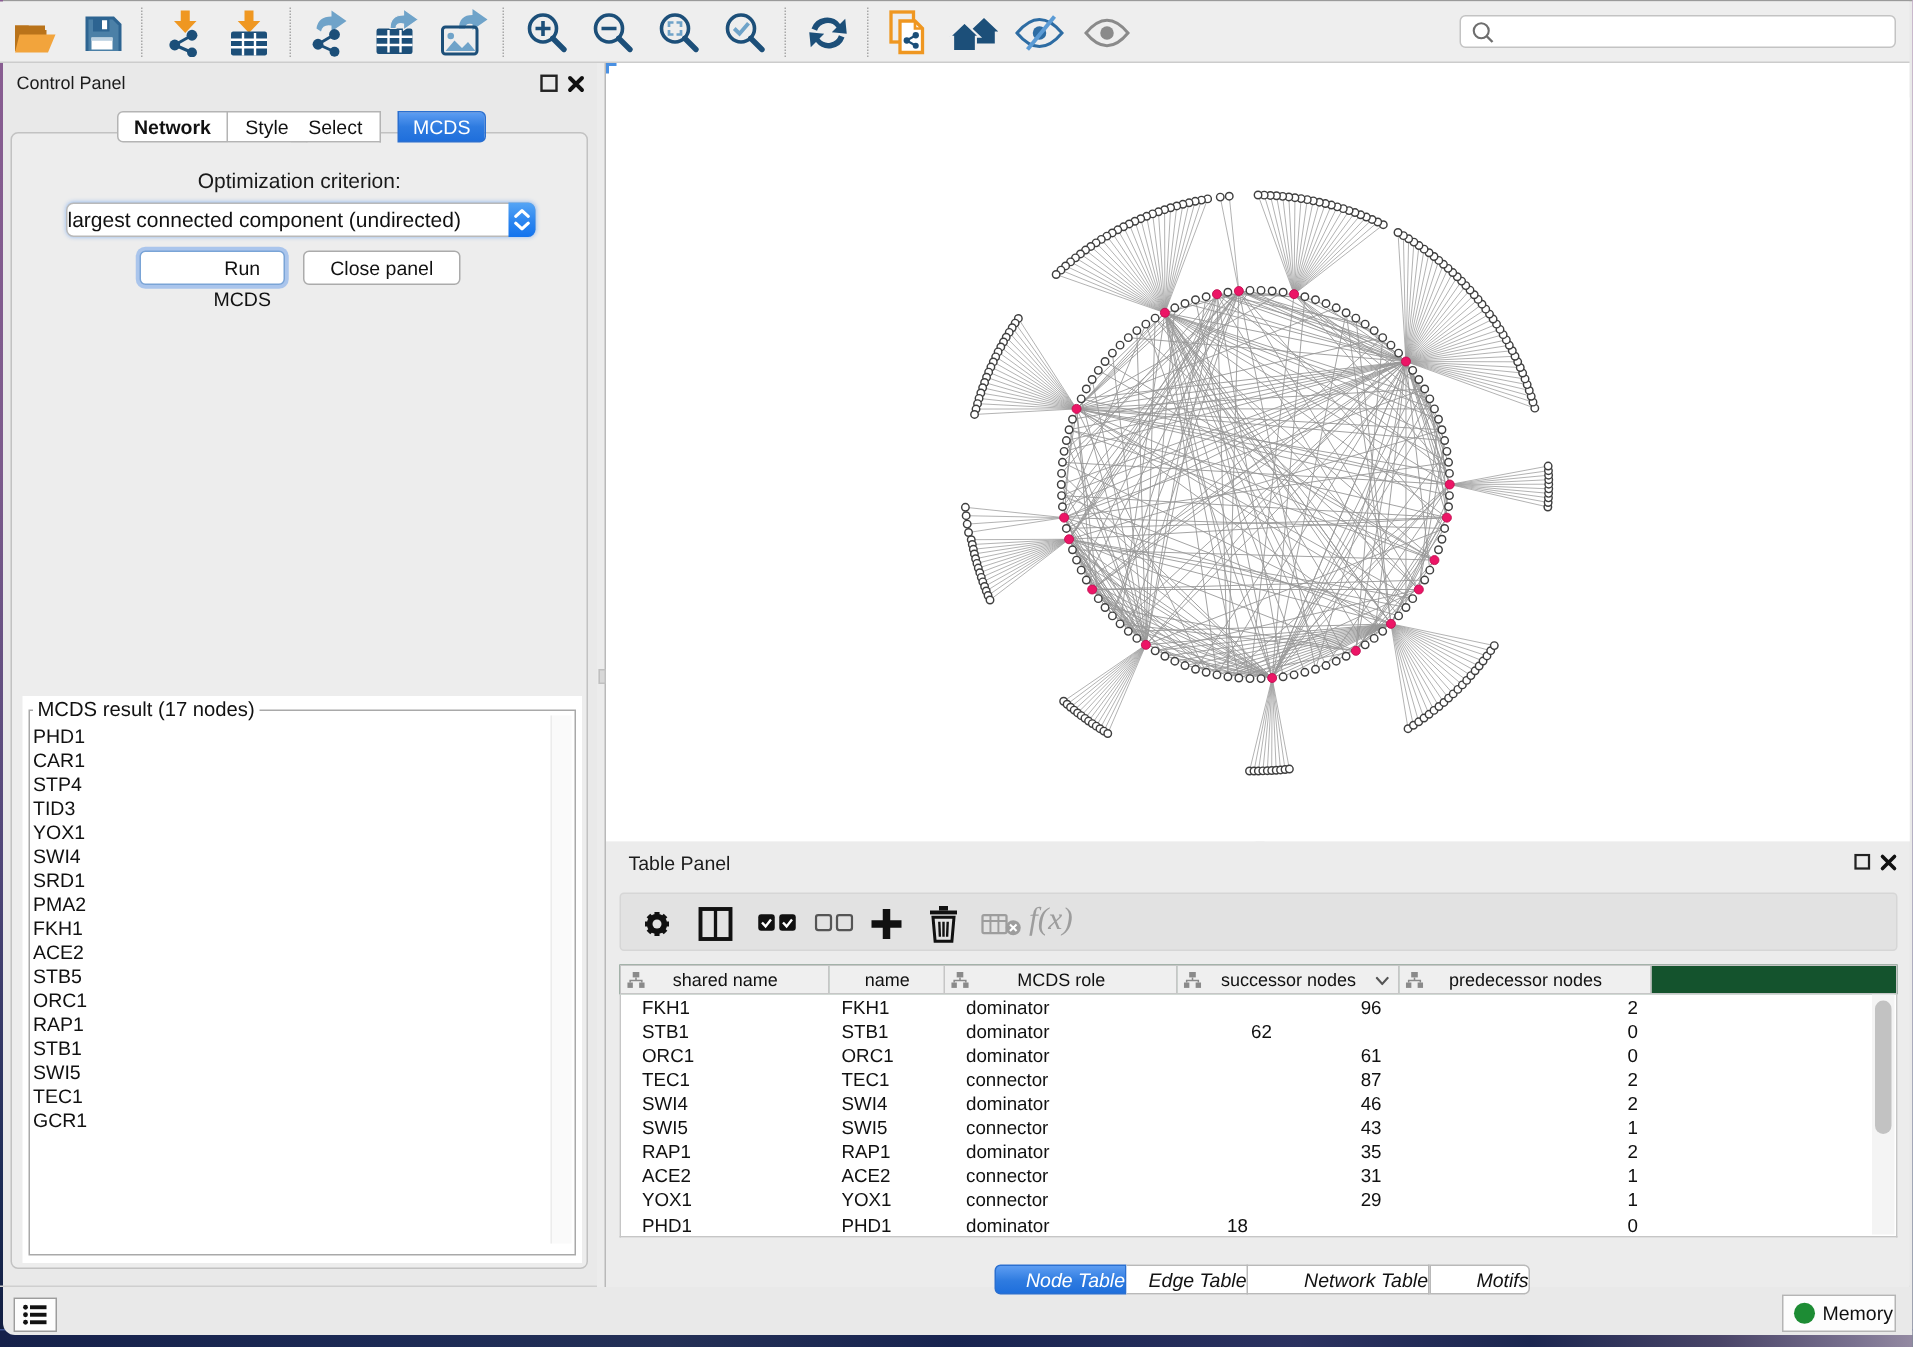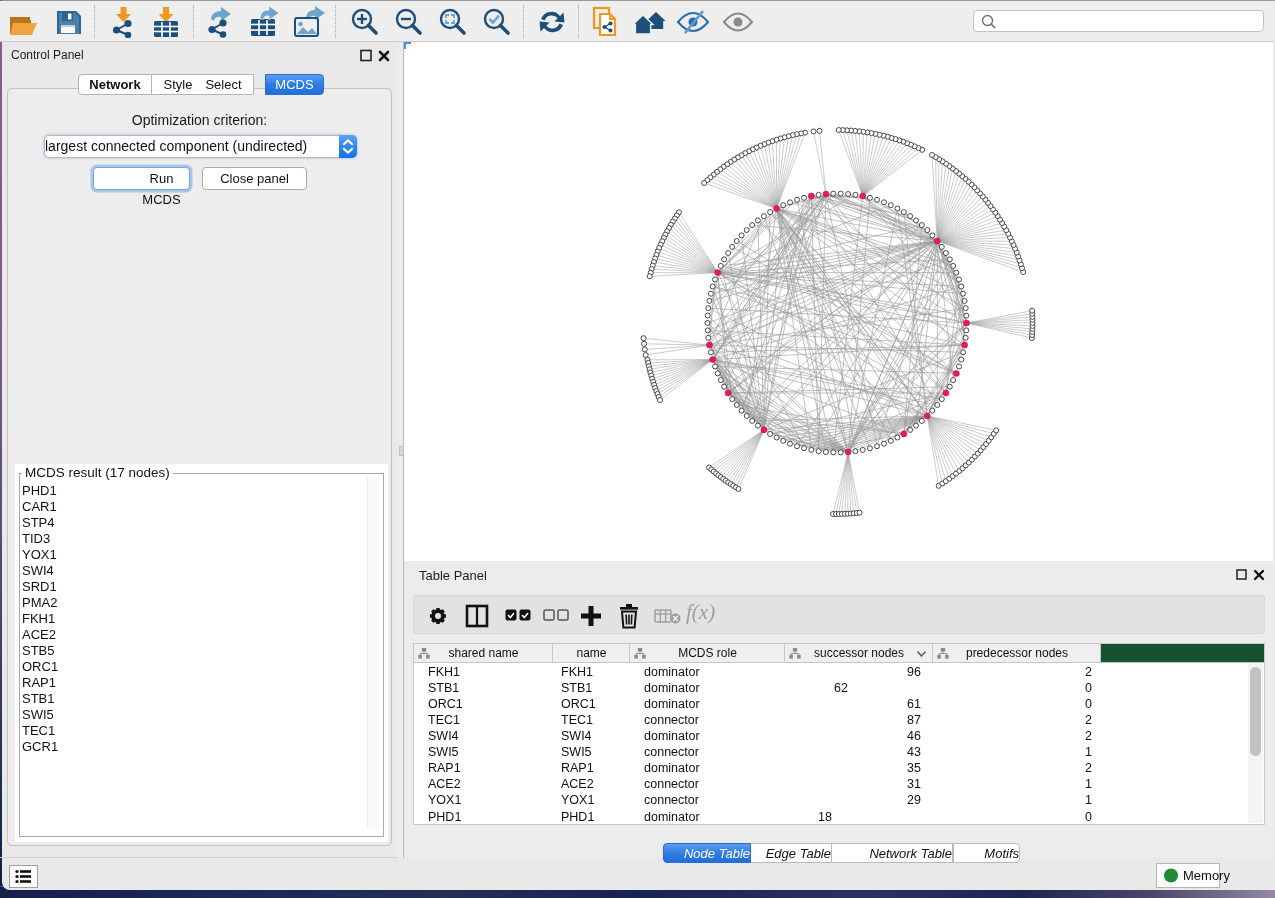--- a/index.html
+++ b/index.html
@@ -26,21 +26,21 @@
 #closebtn { left:202px; width:105px; }
 
 
 #resultwhite { position:absolute; left:15px; top:464px; width:373px; height:378px; background:#ffffff; }
 #fsborder { position:absolute; left:4px; top:9px; width:365px; height:364px; border:1px solid #a9a9a9; }
 #fslegend { position:absolute; left:7px; top:1px; background:#ffffff; padding:0 3px; font-size:13.5px; color:#111; }
 #fslist { position:absolute; left:7px; top:19px; font-size:13px; color:#111; line-height:16px; }
 #fsscroll { position:absolute; right:7px; top:13px; width:14px; height:352px; background:#fafafa; border-left:1px solid #ececec; }
 #sbline { position:absolute; left:0; top:857px; width:1273px; border-top:1px solid #cfcfcf; }
 #listbtn { position:absolute; left:9px; top:865px; width:29px; height:23px; background:#fdfdfd; border:1px solid #9d9d9d; }
-#membtn { position:absolute; left:1156px; top:863px; width:64px; height:25px; background:#fdfdfd; border:1px solid #b5b5b5; font-size:13px; color:#111; }
+#membtn { position:absolute; left:1188px; top:863px; width:76px; height:25px; background:#fdfdfd; border:1px solid #b5b5b5; font-size:13px; color:#111; }
 
 
 #netframe { position:absolute; left:404px; top:42px; width:869px; height:519px; background:#ffffff; }
 #nettitle { position:absolute; left:0; top:0; width:869px; height:22px; background:linear-gradient(180deg,#f7f7f7 0%,#e3e3e3 55%,#d7d7d7 100%); border-bottom:1px solid #a3a3a3; }
 #nettitletext { position:absolute; left:0; top:3px; width:1010px; text-align:center; font-size:14px; color:#2a2a2a; }
 .tl { position:absolute; top:5px; width:12px; height:12px; border-radius:50%; }
 #netview { position:absolute; left:0; top:23px; width:869px; height:496px; background:#ffffff; }
 
 
 #vsplit { position:absolute; left:398px; top:42px; width:6px; height:816px; background:#ececec; border-right:1px solid #b9b9b9; }

